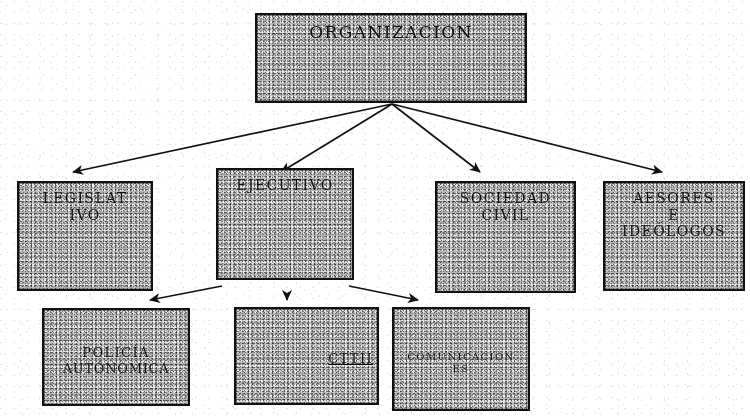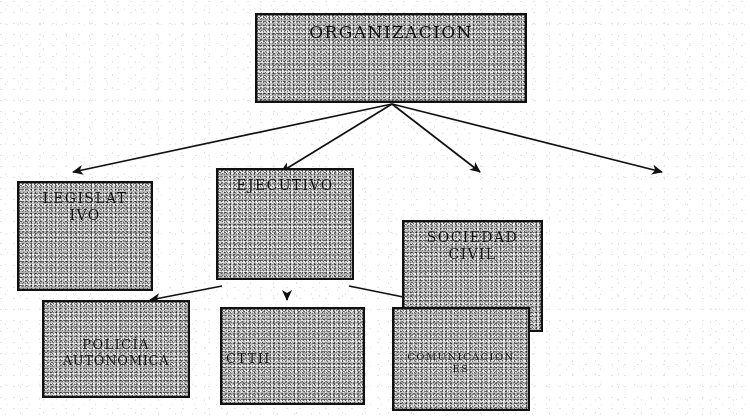--- a/index.html
+++ b/index.html
@@ -114,32 +114,37 @@
 
   <div class="node" id="n-l2-0" style="left: 17px; top: 181px; width: 136px; height: 110px;">
     <span class="label t-lvl2">LEGISLAT
 IVO</span>
   </div>
 
   <div class="node" id="n-l2-1" style="left: 216px; top: 168px; width: 138px; height: 112px;">
     <span class="label t-lvl2">EJECUTIVO</span>
   </div>
 
-  <div class="node" id="n-l2-2" style="left: 402px; top: 181px; width: 141px; height: 112px; margin-top: 39px;">
+  <div class="node" id="n-l2-2" style="left: 435px; top: 181px; width: 141px; height: 112px;">
     <span class="label t-lvl2">SOCIEDAD
 CIVIL</span>
   </div>
 
+  <div class="node" id="n-l2-3" style="left: 603px; top: 181px; width: 142px; height: 110px;">
+    <span class="label t-lvl2">AESORES
+E
+IDEÓLOGOS</span>
+  </div>
 
-  <div class="node" id="n-l3-0" style="flex-direction: column; align-items: center; left: 42px; top: 300px; width: 148px; height: 98px;">
+  <div class="node" id="n-l3-0" style="flex-direction: column; align-items: center; left: 42px; top: 308px; width: 148px; height: 98px;">
     <span class="label t-lvl3">POLICÍA</span>
     <span class="label sub t-small">AUTÓNOMICA</span>
   </div>
 
-  <div class="node" id="n-l3-1" style="flex-direction: column; align-items: flex-start; left: 220px; top: 307px; width: 145px; height: 98px;">
+  <div class="node" id="n-l3-1" style="flex-direction: column; align-items: flex-end; left: 234px; top: 307px; width: 145px; height: 98px; text-decoration: underline;">
     <span class="label t-lvl3">CTTII</span>
     <span class="label sub t-small"></span>
   </div>
 
   <div class="node" id="n-l3-2" style="flex-direction: row; align-items: center; left: 392px; top: 307px; width: 138px; height: 104px;">
     <span class="label t-tiny">COMUNICACION
 ES</span>
   </div>
 
   <div id="paper-noise"></div>

